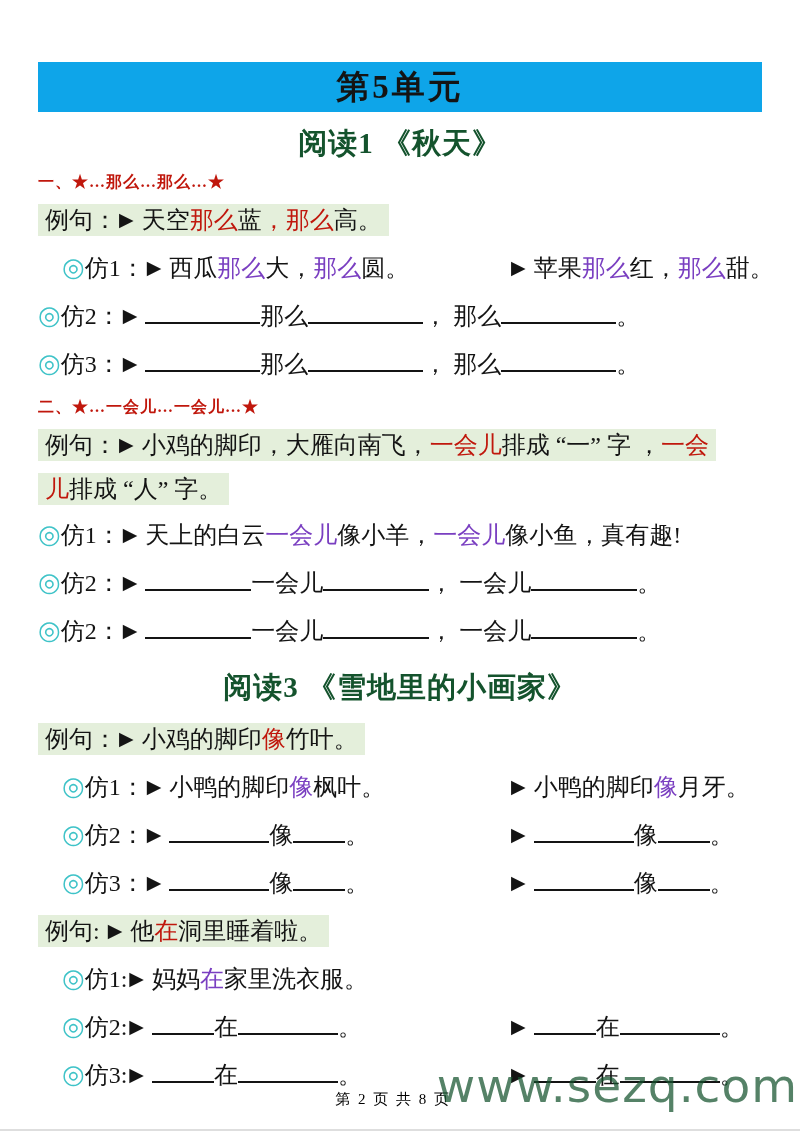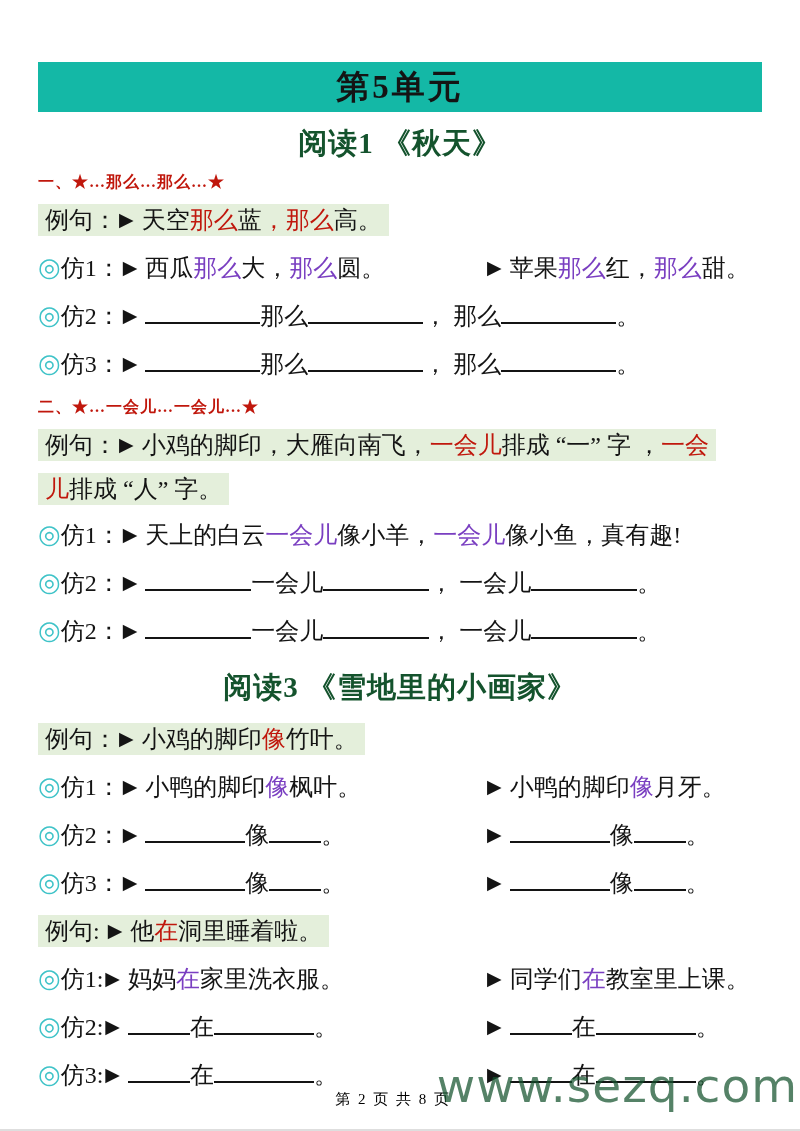--- a/index.html
+++ b/index.html
@@ -3,34 +3,34 @@
 <meta charset="utf-8">
 <style>
   html,body{margin:0;padding:0;background:#fff;}
   .page{
     position:relative;width:800px;height:1131px;background:#ffffff;
     font-family:"Liberation Serif","DejaVu Serif",serif;color:#141414;
     overflow:hidden;box-sizing:border-box;border-bottom:2px solid #dedede;
   }
   .inner{padding:62px 38px 0 38px;}
   .banner{
-    background:#14b8a6;text-align:center;font-size:33px;font-weight:bold;
+    background:#0ea5e9;text-align:center;font-size:33px;font-weight:bold;
     height:50px;line-height:50px;letter-spacing:3px;
   }
   .heading_blue{
     color:#14532d;font-weight:bold;font-size:29px;text-align:center;
     margin:12px 0 8px 0;letter-spacing:1px;
   }
   .heading_red{
     color:#c0170c;font-weight:bold;font-size:16px;margin:8px 0 4px 0;
     letter-spacing:1px;
   }
   .row{font-size:24px;line-height:46px;white-space:nowrap;}
   .row.wrap{white-space:normal;line-height:42px;padding:2px 0;}
-  .row.cols{display:grid;grid-template-columns:447px 1fr;}
+  .row.cols{display:grid;grid-template-columns:447px 1fr;margin-left:24px;}
   .hl{
     background:#e4efdb;padding:3px 7px;
     -webkit-box-decoration-break:clone;box-decoration-break:clone;
   }
   .seg-r{color:#c0170c;}
   .seg-p{color:#7a3fc1;}
   .seg-t{color:#3fc3c8;}
   .arrow{font-size:19px;position:relative;top:-2px;padding:0 2px;}
   .ring{font-size:26px;}
   .blank{
@@ -80,21 +80,20 @@
           <span><span class="seg-t ring">◎</span><span class="">仿2：</span><span class=" arrow">▶</span><span class=""> </span><span class="blank" style="width: 100px;"></span><span class="">像</span><span class="blank" style="width: 52px;"></span><span class="">。</span></span>
           <span><span class=" arrow">▶</span><span class=""> </span><span class="blank" style="width: 100px;"></span><span class="">像</span><span class="blank" style="width: 52px;"></span><span class="">。</span></span>
         </div>
         <div class="row cols">
           <span><span class="seg-t ring">◎</span><span class="">仿3：</span><span class=" arrow">▶</span><span class=""> </span><span class="blank" style="width: 100px;"></span><span class="">像</span><span class="blank" style="width: 52px;"></span><span class="">。</span></span>
           <span><span class=" arrow">▶</span><span class=""> </span><span class="blank" style="width: 100px;"></span><span class="">像</span><span class="blank" style="width: 52px;"></span><span class="">。</span></span>
         </div>
         <div class="row"><span class="hl"><span class="">例句: </span><span class=" arrow">▶</span><span class=""> 他</span><span class="seg-r">在</span><span class="">洞里睡着啦。</span></span></div>
         <div class="row cols">
           <span><span class="seg-t ring">◎</span><span class="">仿1:</span><span class=" arrow">▶</span><span class=""> 妈妈</span><span class="seg-p">在</span><span class="">家里洗衣服。</span></span>
-          <span><span class=" arrow">▶</span><span class=""> 同学们</span><span class="seg-p">在</span><span class="">教室里上课。</span></span>
         </div>
         <div class="row cols">
           <span><span class="seg-t ring">◎</span><span class="">仿2:</span><span class=" arrow">▶</span><span class=""> </span><span class="blank" style="width: 62px;"></span><span class="">在</span><span class="blank" style="width: 100px;"></span><span class="">。</span></span>
           <span><span class=" arrow">▶</span><span class=""> </span><span class="blank" style="width: 62px;"></span><span class="">在</span><span class="blank" style="width: 100px;"></span><span class="">。</span></span>
         </div>
         <div class="row cols">
           <span><span class="seg-t ring">◎</span><span class="">仿3:</span><span class=" arrow">▶</span><span class=""> </span><span class="blank" style="width: 62px;"></span><span class="">在</span><span class="blank" style="width: 100px;"></span><span class="">。</span></span>
           <span><span class=" arrow">▶</span><span class=""> </span><span class="blank" style="width: 62px;"></span><span class="">在</span><span class="blank" style="width: 100px;"></span><span class="">。</span></span>
         </div>
       </div>

